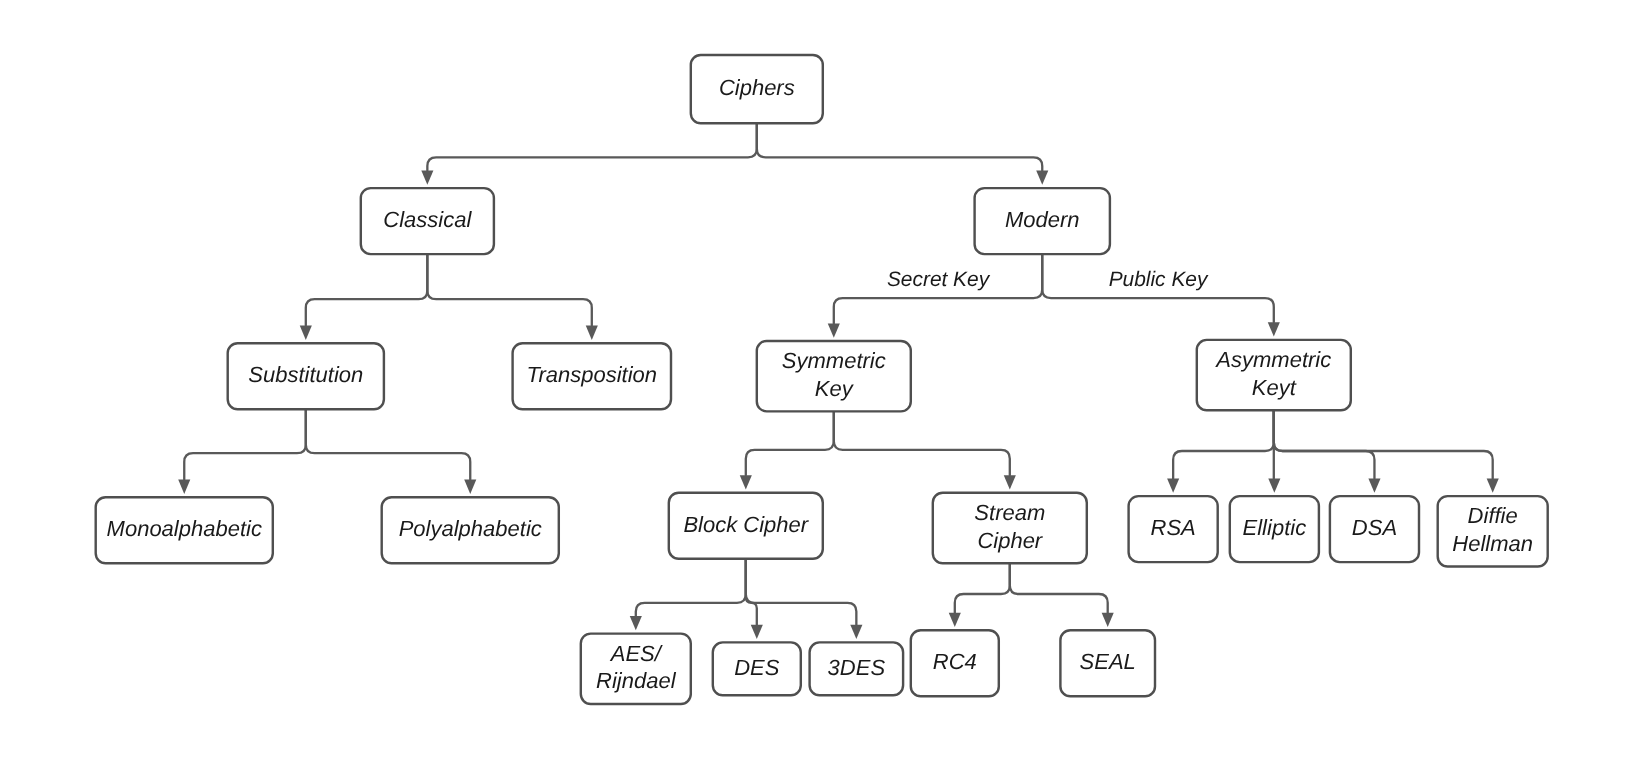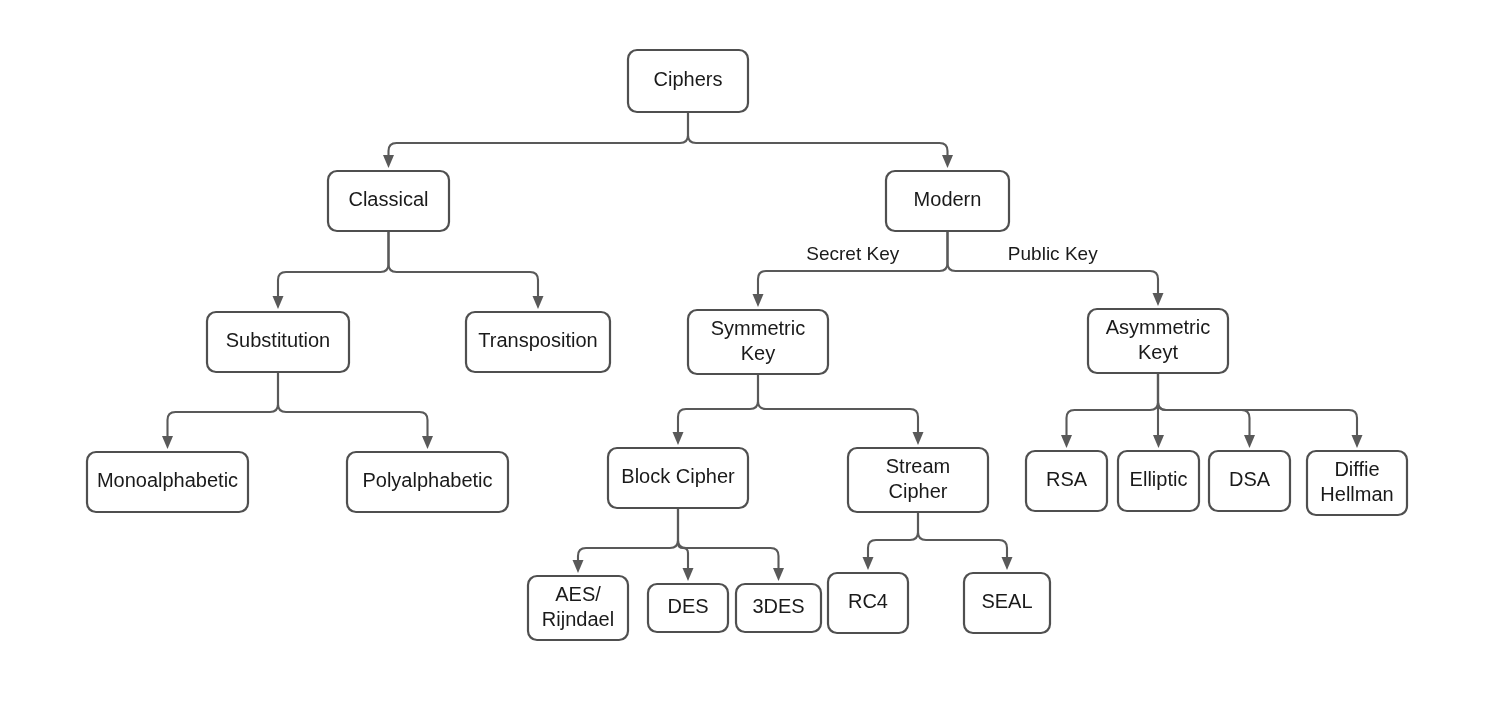--- a/index.html
+++ b/index.html
@@ -11,20 +11,21 @@
     width: 1496px;
     height: 704px;
     font-family: "Liberation Sans", sans-serif;
     overflow: hidden;
   }
   #diagram-root {
     position: relative;
     width: 1492px;
     height: 704px;
     background: #ffffff;
+    font-style: italic;
   }
   svg#flowchart {
     display: block;
     width: 1496px;
     height: 704px;
   }
   .node-box {
     fill: #ffffff;
     stroke: #4f4f4f;
     stroke-width: 2.2;

